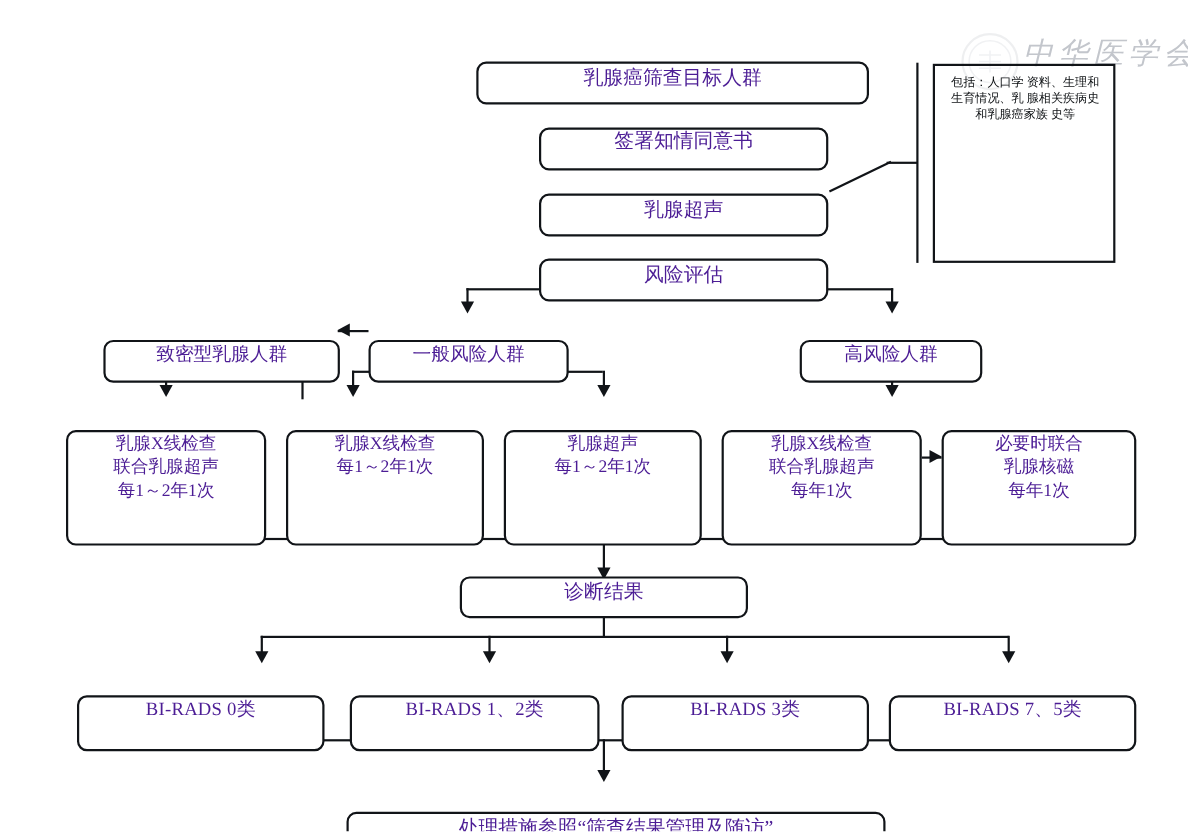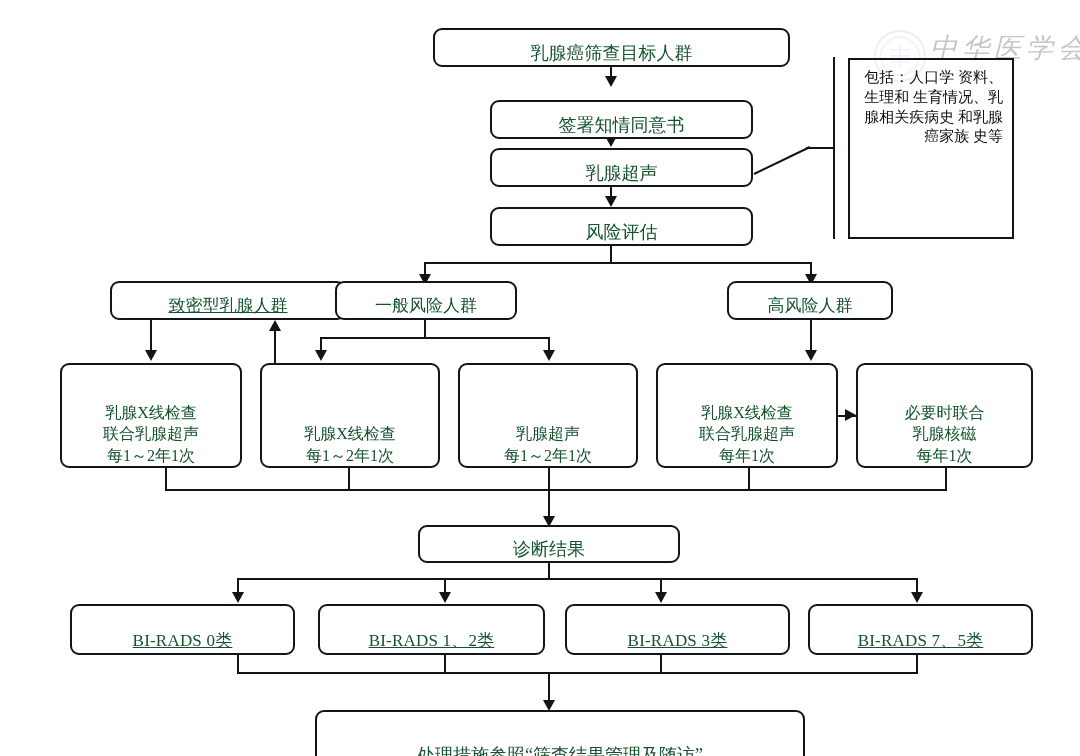--- a/index.html
+++ b/index.html
@@ -12,42 +12,43 @@
   }
   .node{
     position:absolute;
     box-sizing:border-box;
     border:2px solid #111418;
     border-radius:9px;
     background:#ffffff;
     display:flex;
     flex-direction:column;
     align-items:center;
-    justify-content:flex-end;
+    justify-content:flex-start;
     text-align:center;
-    color:#14532d;
+    color:#4c1d95;
     line-height:1.34;
     z-index:3;
+    margin-top:28px;
   }
   .node .ln{display:block;white-space:nowrap;}
   .n-main{font-size:18px;}
   .n-proc{font-size:16px;}
   .n-pop{font-size:17px;}
-  .n-rads{font-size:17px;letter-spacing:.2px;text-decoration:underline;}
+  .n-rads{font-size:17px;letter-spacing:.2px;}
   .n-final{font-size:18px;}
   .note{
     position:absolute;
     box-sizing:border-box;
     border:2px solid #111418;
     background:transparent;
     padding:8px 9px 6px 11px;
-    font-size:15px;
+    font-size:11px;
     line-height:1.32;
     color:#0d1013;
-    text-align:right;
+    text-align:center;
     z-index:3;
   }
   
   .ln-v{position:absolute;width:0;border-left:2px solid #111418;z-index:1;}
   .ln-h{position:absolute;height:0;border-top:2px solid #111418;z-index:1;}
   .arrow-d{position:absolute;width:0;height:0;
     border-left:6px solid transparent;border-right:6px solid transparent;
     border-top:11px solid #111418;z-index:2;}
   .arrow-u{position:absolute;width:0;height:0;
     border-left:6px solid transparent;border-right:6px solid transparent;
@@ -157,42 +158,42 @@
   <div class="ln-v" style="left:660px;top:655px;height:18px;"></div>
   <div class="ln-v" style="left:916px;top:655px;height:18px;"></div>
   <div class="ln-h" style="left:237px;top:672px;width:681px;"></div>
   <div class="ln-v" style="left:548px;top:672px;height:30px;"></div>
   <div class="arrow-d" style="left:543px;top:700px;"></div>
 
   <div class="node n-main" style="left:433px;top:28px;width:357px;height:39px;">
     <span class="ln">乳腺癌筛查目标人群</span>
   </div>
 
-  <div class="node n-main" style="left:490px;top:100px;width:263px;height:39px;">
+  <div class="node n-main" style="left:490px;top:88px;width:263px;height:39px;font-family:Liberation Mono, monospace;">
     <span class="ln">签署知情同意书</span>
   </div>
 
   <div class="node n-main" style="left:490px;top:148px;width:263px;height:39px;">
     <span class="ln">乳腺超声</span>
   </div>
 
   <div class="node n-main" style="left:490px;top:207px;width:263px;height:39px;">
     <span class="ln">风险评估</span>
   </div>
 
   <div class="note" style="left:848px;top:58px;width:166px;height:181px;">
     <span class="ln">包括：人口学</span>
     <span class="ln">资料、生理和</span>
     <span class="ln">生育情况、乳</span>
     <span class="ln">腺相关疾病史</span>
     <span class="ln">和乳腺癌家族</span>
     <span class="ln">史等</span>
   </div>
 
-  <div class="node n-pop" style="left:110px;top:281px;width:236px;height:39px;text-decoration:underline;">
+  <div class="node n-pop" style="left:94px;top:281px;width:215px;height:39px;">
     <span class="ln">致密型乳腺人群</span>
   </div>
 
   <div class="node n-pop" style="left:335px;top:281px;width:182px;height:39px;">
     <span class="ln">一般风险人群</span>
   </div>
 
   <div class="node n-pop" style="left:727px;top:281px;width:166px;height:39px;">
     <span class="ln">高风险人群</span>
   </div>
@@ -218,21 +219,21 @@
     <span class="ln">联合乳腺超声</span>
     <span class="ln">每年1次</span>
   </div>
 
   <div class="node n-proc" style="left:856px;top:363px;width:177px;height:105px;">
     <span class="ln">必要时联合</span>
     <span class="ln">乳腺核磁</span>
     <span class="ln">每年1次</span>
   </div>
 
-  <div class="node n-main" style="left:418px;top:525px;width:262px;height:38px;">
+  <div class="node n-main" style="left:418px;top:496px;width:262px;height:38px;">
     <span class="ln">诊断结果</span>
   </div>
 
   <div class="node n-rads" style="left:70px;top:604px;width:225px;height:51px;">
     <span class="ln">BI-RADS 0类</span>
   </div>
 
   <div class="node n-rads" style="left:318px;top:604px;width:227px;height:51px;">
     <span class="ln">BI-RADS 1、2类</span>
   </div>

